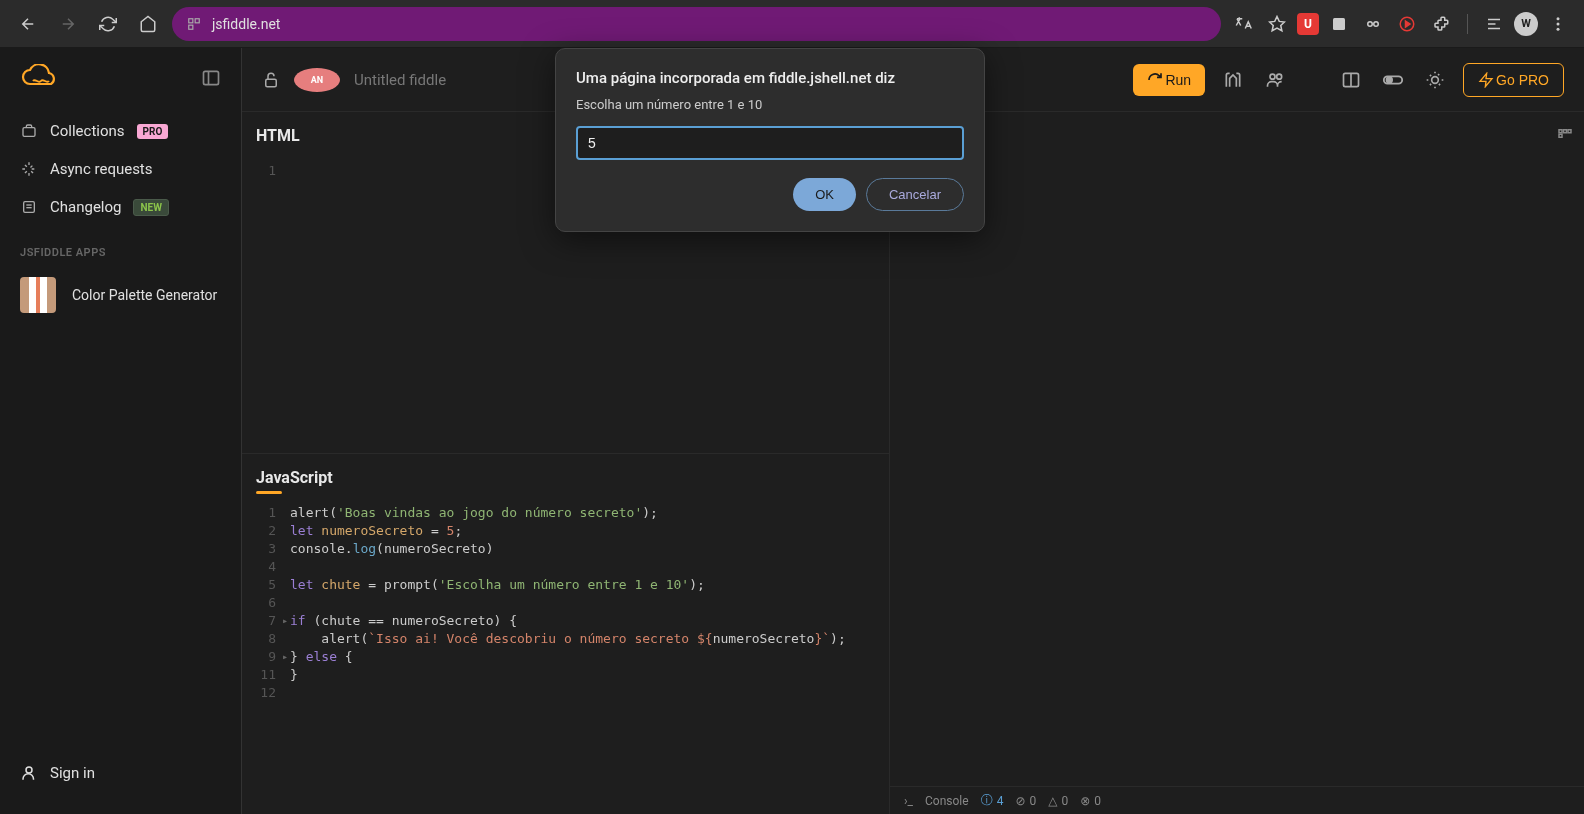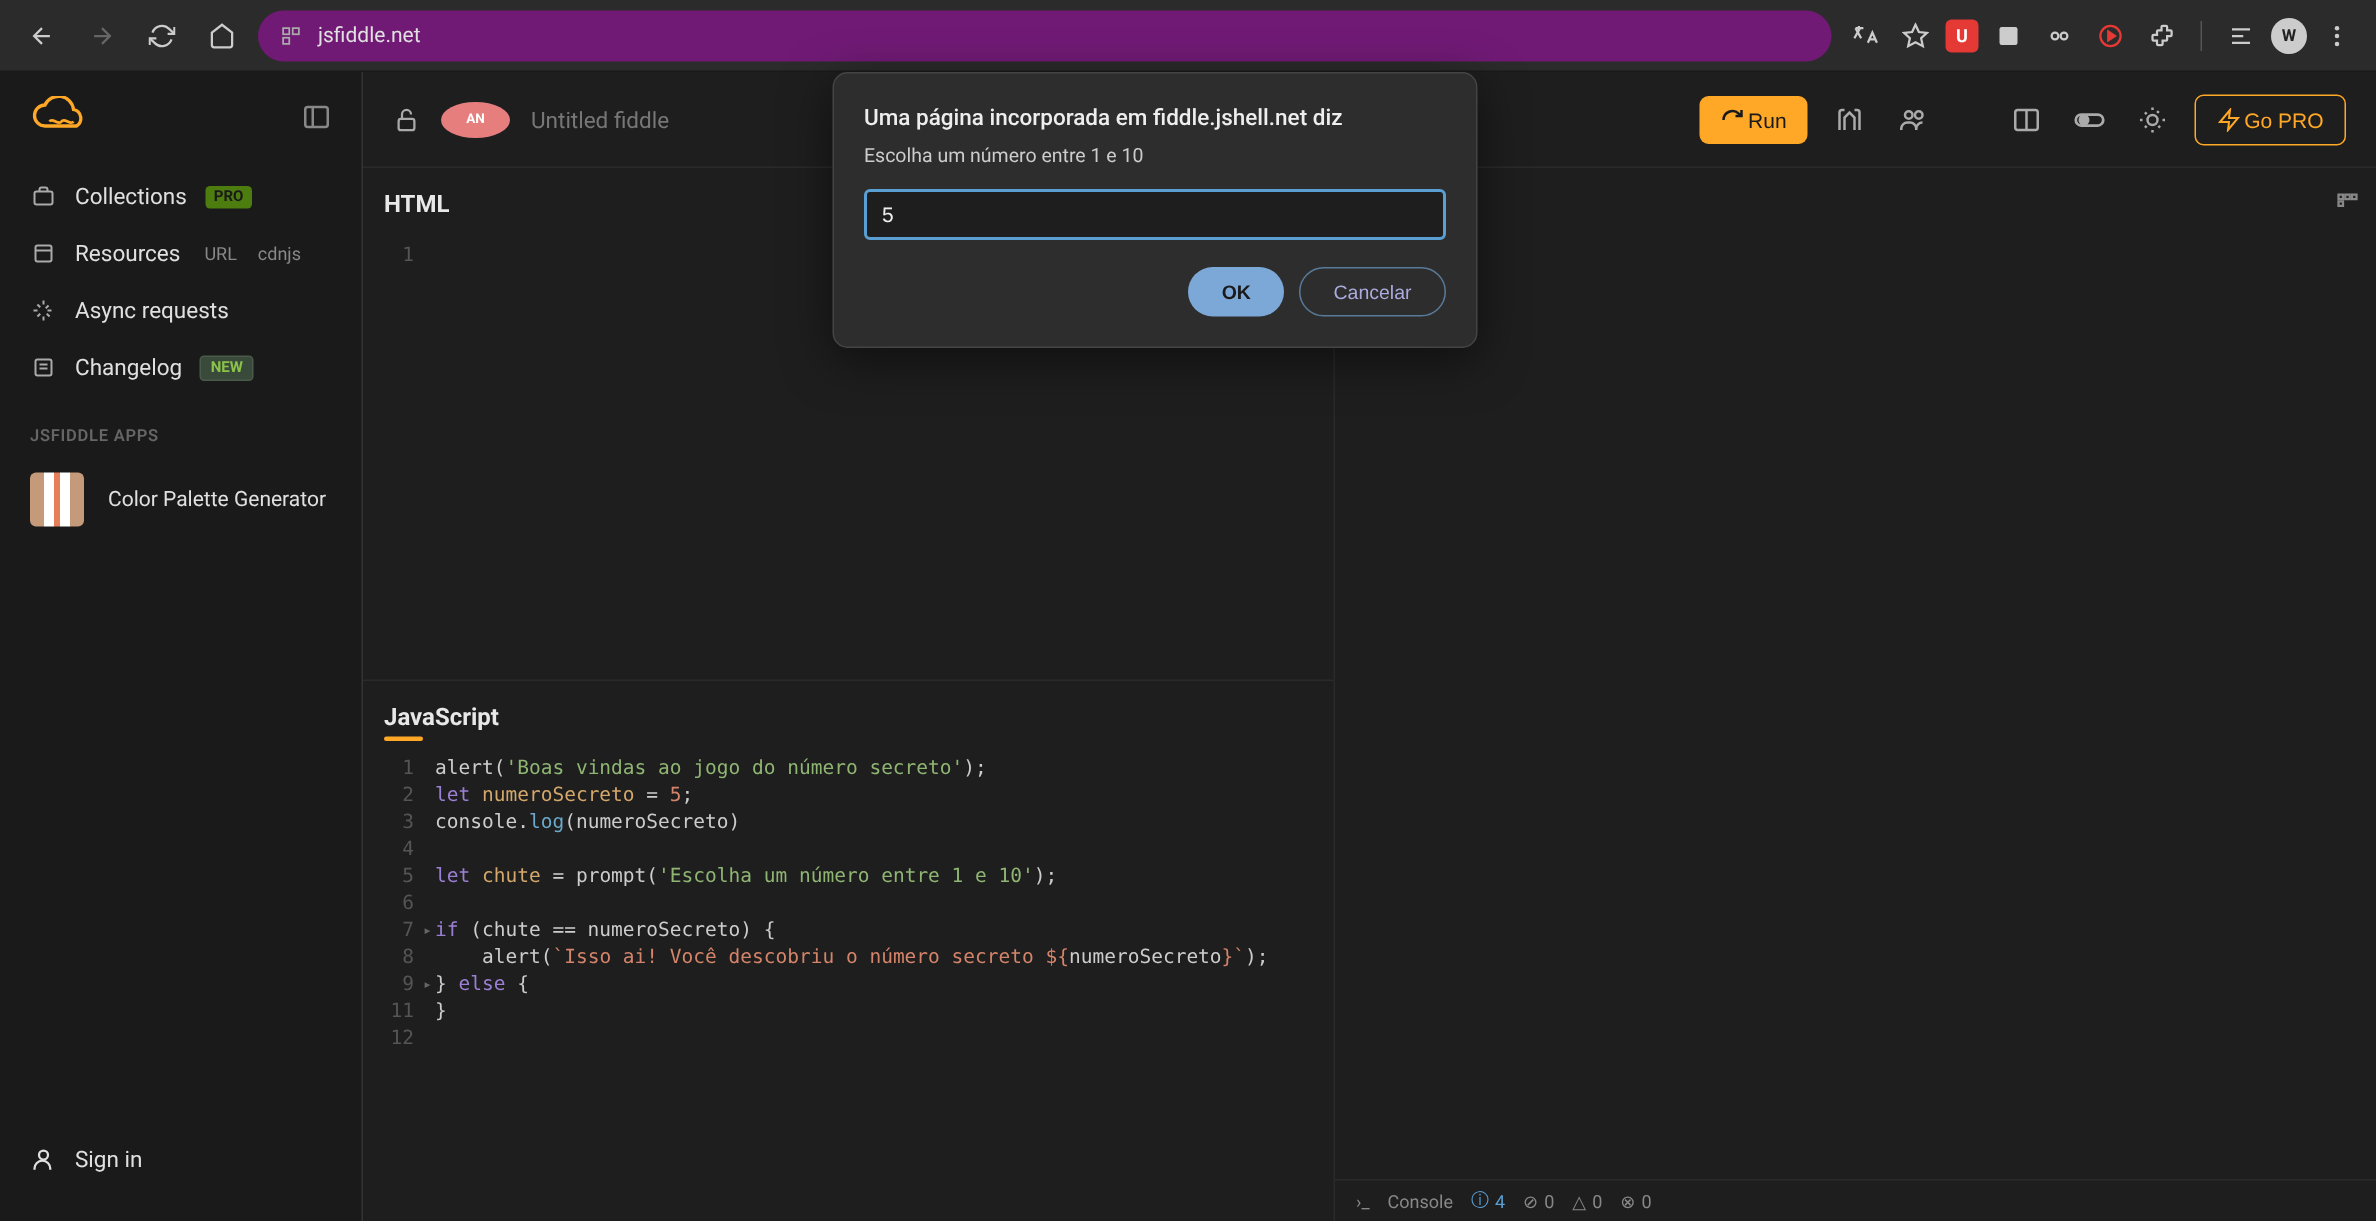--- a/index.html
+++ b/index.html
@@ -45,21 +45,21 @@
 .vdiv { width:1px; height:20px; background:#555; margin:0 6px;}
 .avatar-w { width:24px; height:24px; border-radius:50%; background:#ccc; color:#222; display:flex; align-items:center; justify-content:center; font-weight:bold; font-size:11px;}
 
 .app { display:flex; height: calc(814px - 48px); }
 .sidebar { width: 241px; background:#1a1a1a; display:flex; flex-direction:column; padding:16px 0;}
 .sidebar-top { display:flex; align-items:center; justify-content:space-between; padding:0 20px 20px 20px;}
 .logo { width:36px; height:28px; }
 .panel-toggle { color:#888; }
 .side-item { display:flex; align-items:center; gap:12px; padding:10px 20px; color:#e0e0e0; font-size:15px; cursor:pointer;}
 .side-item .si-icon { width:18px; height:18px; color:#aaa; display:flex; align-items:center; justify-content:center;}
-.badge-pro { background:#4d7c0f; color:#1a1a1a; font-size:10px; font-weight:bold; padding:2px 6px; border-radius:3px;}
+.badge-pro { background:#f9a8d4; color:#1a1a1a; font-size:10px; font-weight:bold; padding:2px 6px; border-radius:3px;}
 .badge-new { background:#3a4a3a; color:#8bc34a; font-size:10px; font-weight:bold; padding:2px 6px; border-radius:3px; border:1px solid #4a5a4a;}
 .sub-links { display:flex; gap:14px; margin-left:4px; font-size:12px; color:#888;}
 .side-heading { padding:20px 20px 10px; font-size:11px; color:#666; font-weight:600; letter-spacing:0.5px;}
 .app-item { display:flex; align-items:center; gap:16px; padding:8px 20px; cursor:pointer;}
 .app-icon { width:36px; height:36px; background:linear-gradient(90deg,#c49a7a 25%,#fff 25%,#fff 45%,#e67e5a 45%,#e67e5a 55%,#fff 55%,#fff 75%,#c49a7a 75%); border-radius:4px;}
 .sidebar-footer { margin-top:auto; padding:16px 20px; display:flex; align-items:center; gap:12px; font-size:15px; cursor:pointer;}
 
 .main { flex:1; display:flex; flex-direction:column; background:#1e1e1e; border-left:1px solid #333;}
 .topbar { height:64px; display:flex; align-items:center; padding:0 20px; gap:14px; border-bottom:1px solid #2a2a2a;}
 .lock-icon { color:#aaa; }
@@ -104,21 +104,21 @@
   border-radius:10px;
   padding:20px;
   box-shadow:0 8px 32px rgba(0,0,0,0.5);
   z-index:1000;
 }
 .prompt-title { font-size:15px; color:#eee; font-weight:500; margin-bottom:10px;}
 .prompt-msg { font-size:13px; color:#ccc; margin-bottom:14px;}
 .prompt-input { width:100%; height:34px; background:#1e1e1e; border:2px solid #5a9fd4; border-radius:4px; padding:0 10px; color:#eee; font-size:14px; outline:none;}
 .prompt-buttons { display:flex; justify-content:flex-end; gap:10px; margin-top:18px;}
 .pbtn { padding:8px 22px; border-radius:18px; font-size:13px; cursor:pointer; border:none;}
-.pbtn-ok { background:#7ca8d8; color:#1a1a1a; font-weight:700;}
+.pbtn-ok { background:#7ca8d8; color:#1a1a1a; font-weight:400;}
 .pbtn-cancel { background:transparent; border:1px solid #5a7a9a; color:#aad;}
 
 svg { display:block; }
 </style>
 </head>
 <body>
 
 <div class="browser-chrome">
   <div class="nav-icon">
       <svg width="18" height="18" viewBox="0 0 24 24" fill="none" stroke="currentColor" stroke-width="2">
@@ -221,33 +221,20 @@
 
     <div class="side-item">
       <span class="si-icon">
           <svg width="16" height="16" viewBox="0 0 24 24" fill="none" stroke="currentColor" stroke-width="2">
             <rect x="3" y="7" width="18" height="13" rx="2"></rect>
             <path d="M8 7V5a2 2 0 012-2h4a2 2 0 012 2v2"></path>
           </svg>
         </span>
       <span>Collections</span>
       <span class="badge-pro">PRO</span>
-    </div>
-    <div class="side-item">
-      <span class="si-icon">
-          <svg width="16" height="16" viewBox="0 0 24 24" fill="none" stroke="currentColor" stroke-width="2">
-            <rect x="4" y="4" width="16" height="16" rx="2"></rect>
-            <path d="M4 9h16"></path>
-          </svg>
-        </span>
-      <span>Resources</span>
-      <span class="sub-links">
-        <span>URL</span>
-        <span>cdnjs</span>
-      </span>
     </div>
     <div class="side-item">
       <span class="si-icon">
           <svg width="16" height="16" viewBox="0 0 24 24" fill="none" stroke="currentColor" stroke-width="2">
             <path d="M12 2v4m0 12v4m8-10h-4M6 12H2m15.07-5.07l-2.83 2.83M8.76 15.24l-2.83 2.83m0-12.14l2.83 2.83m6.48 6.48l2.83 2.83"></path>
           </svg>
         </span>
       <span>Async requests</span>
     </div>
     <div class="side-item">

